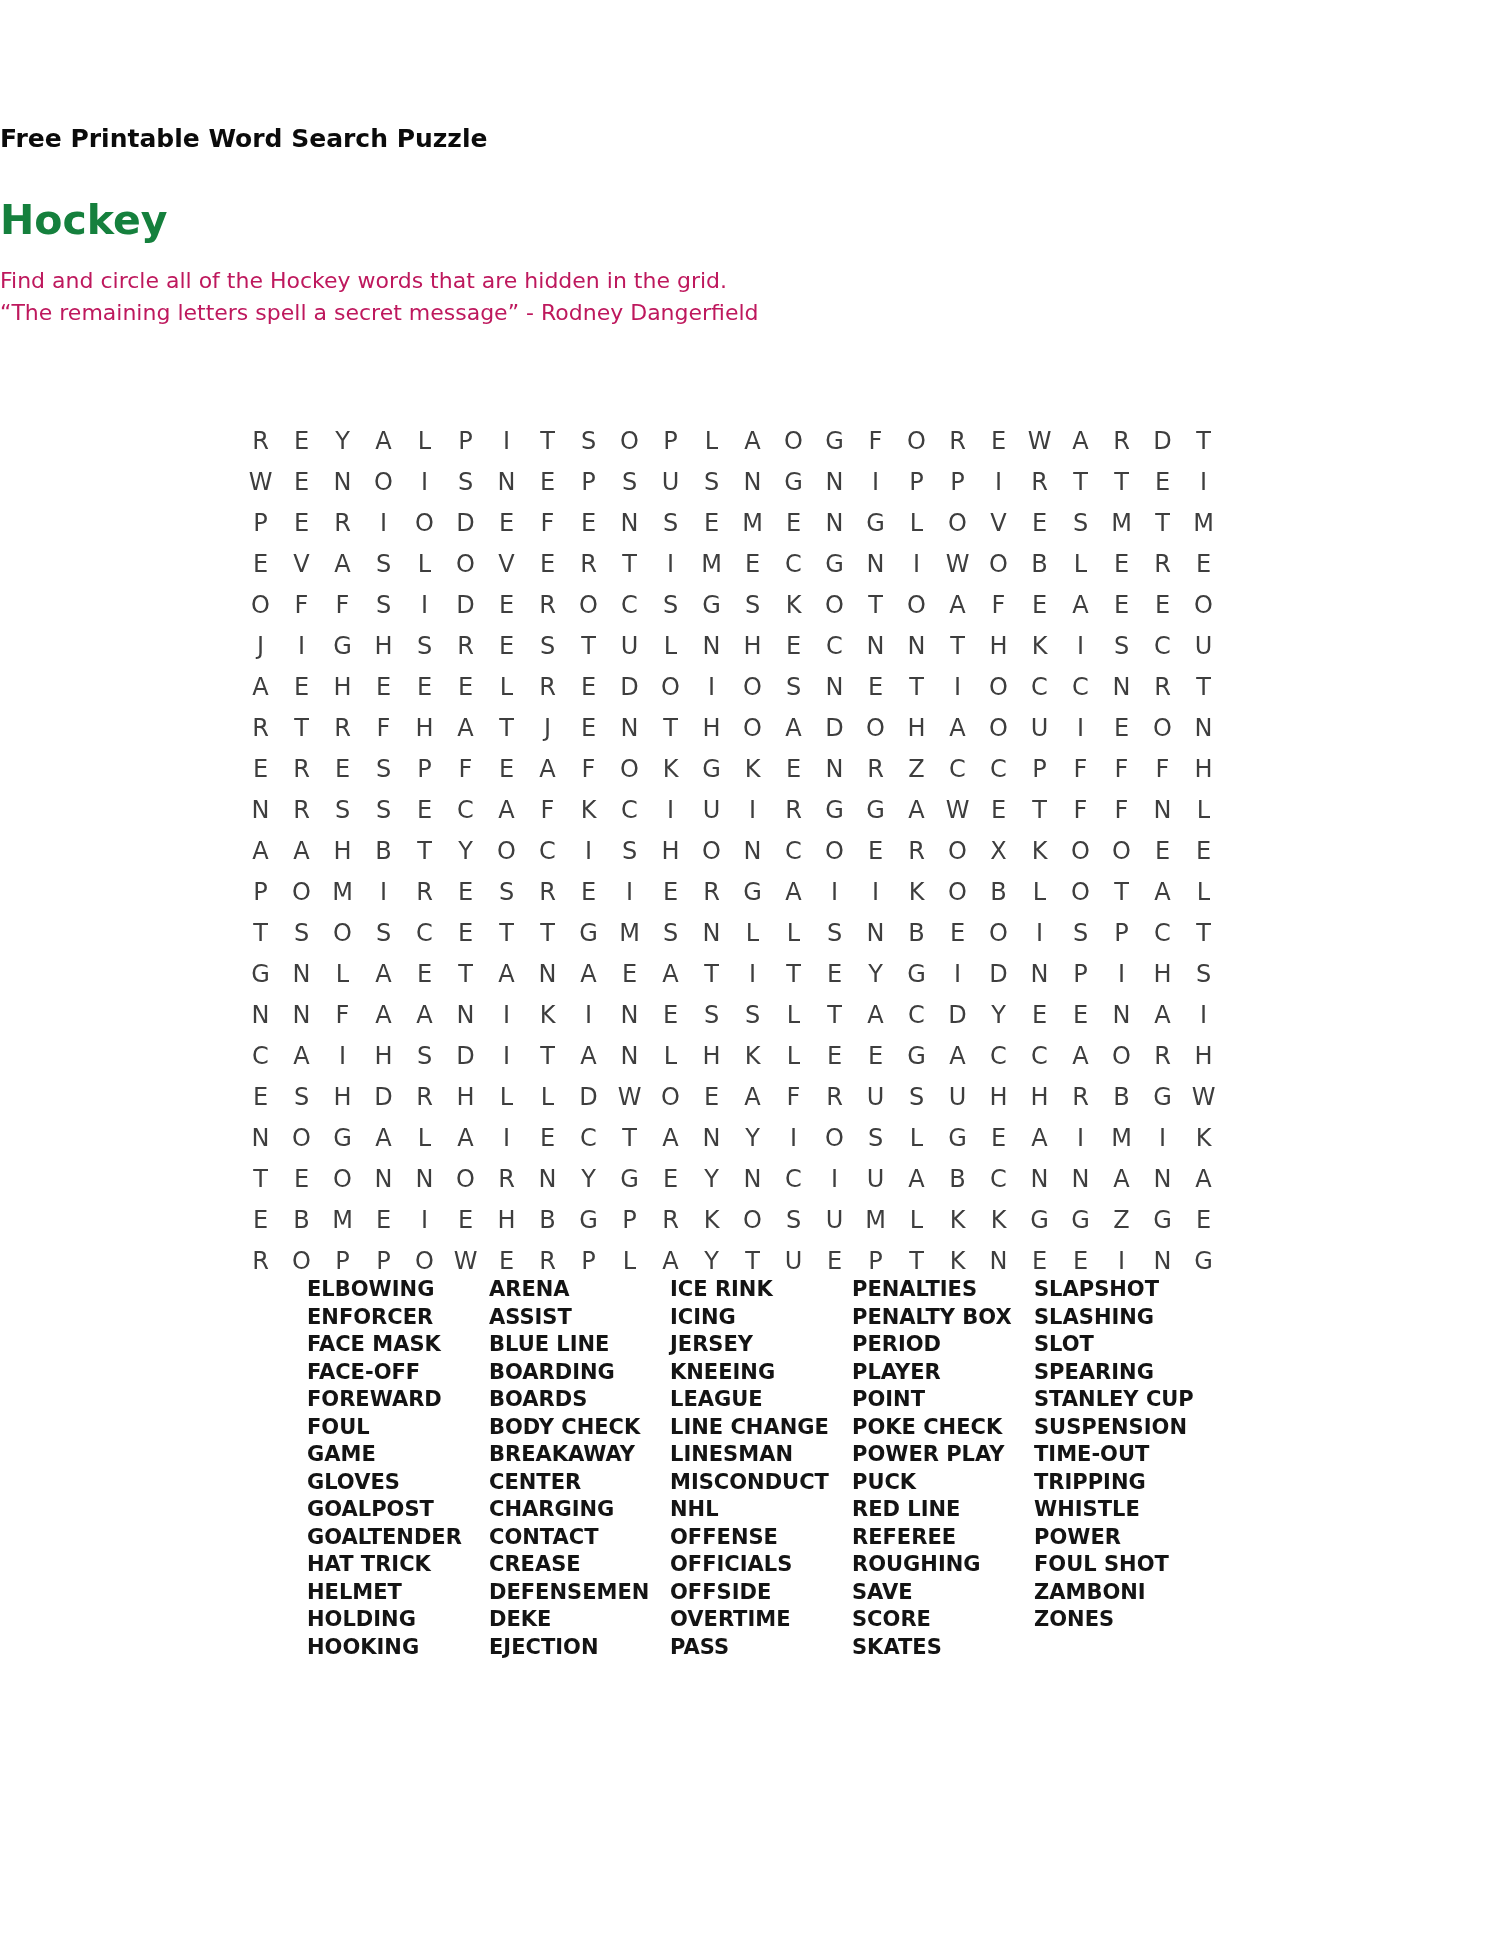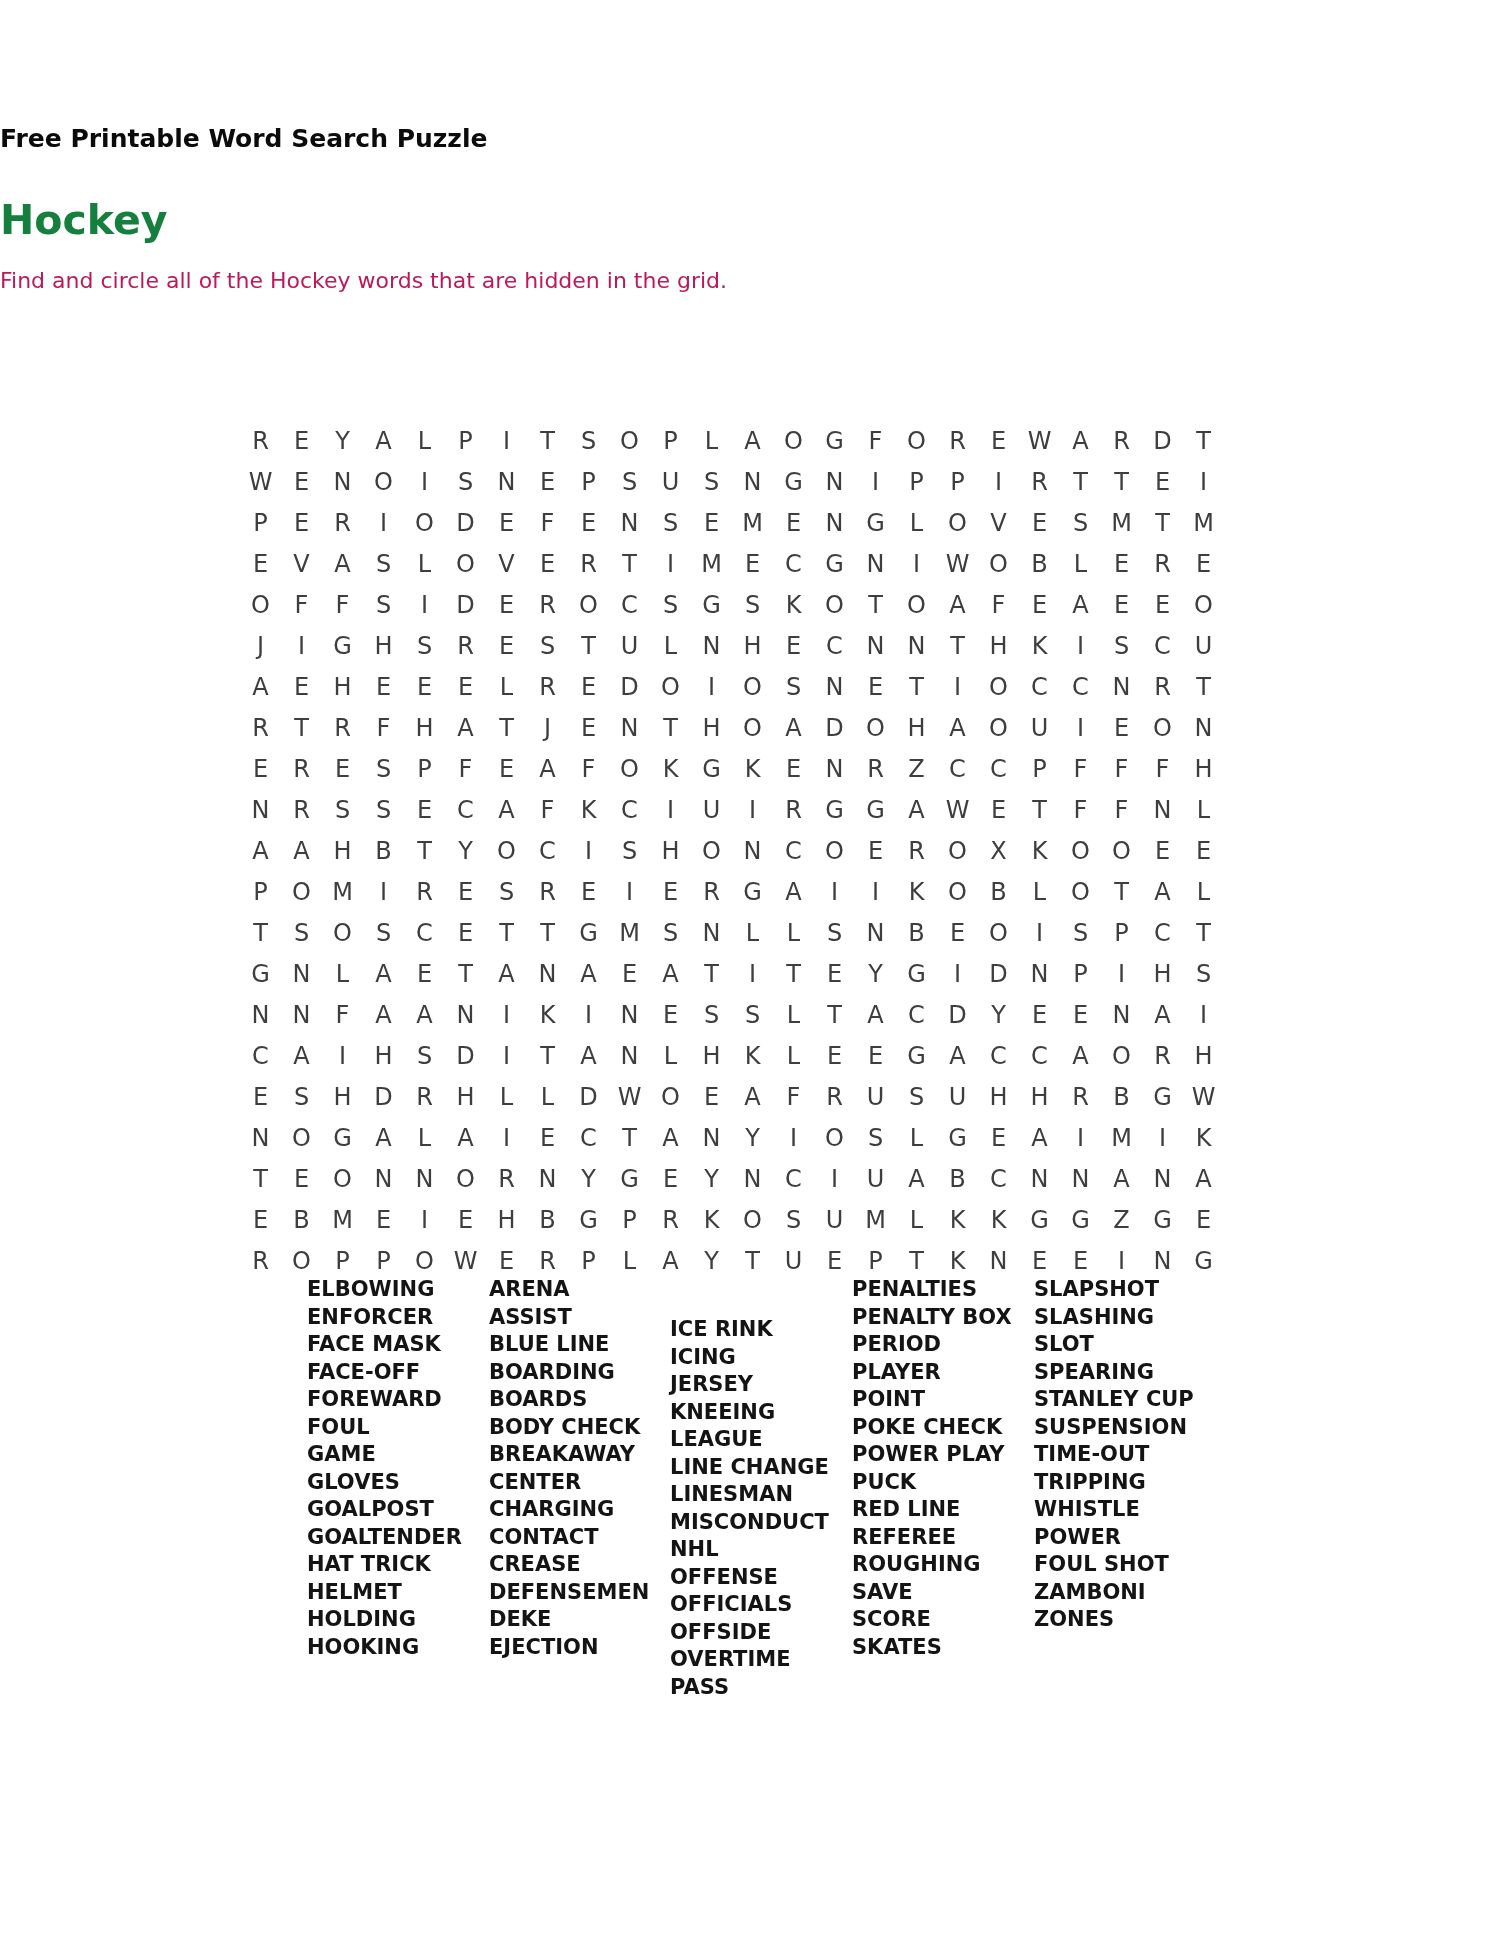--- a/index.html
+++ b/index.html
@@ -64,41 +64,42 @@
     top: 1276px;
     width: 1500px;
     height: 420px;
   }
   .word-col {
     position: absolute;
     top: 0;
   }
   .word-col:nth-child(1) { left: 307px; }
   .word-col:nth-child(2) { left: 489px; }
-  .word-col:nth-child(3) { left: 670px; margin-top: 40px; }
+  .word-col:nth-child(3) { left: 670px; }
   .word-col:nth-child(4) { left: 852px; }
   .word-col:nth-child(5) { left: 1034px; }
   .word-item {
     font-size: 21px;
     font-weight: bold;
     line-height: 27.5px;
     color: #141414;
     white-space: nowrap;
   }
 </style>
 </head>
 <body>
 
 <div class="page">
   <div class="centered-text super-title">Free Printable Word Search Puzzle</div>
 
   <div class="centered-text puzzle-title">Hockey</div>
 
   <div class="centered-text instructions">
     <div>Find and circle all of the Hockey words that are hidden in the grid.</div>
+    <div>“The remaining letters spell a secret message” - Rodney Dangerfield</div>
   </div>
 
   <div class="grid">
       <div class="grid-row">
         <span class="grid-cell">R</span>
         <span class="grid-cell">E</span>
         <span class="grid-cell">Y</span>
         <span class="grid-cell">A</span>
         <span class="grid-cell">L</span>
         <span class="grid-cell">P</span>

